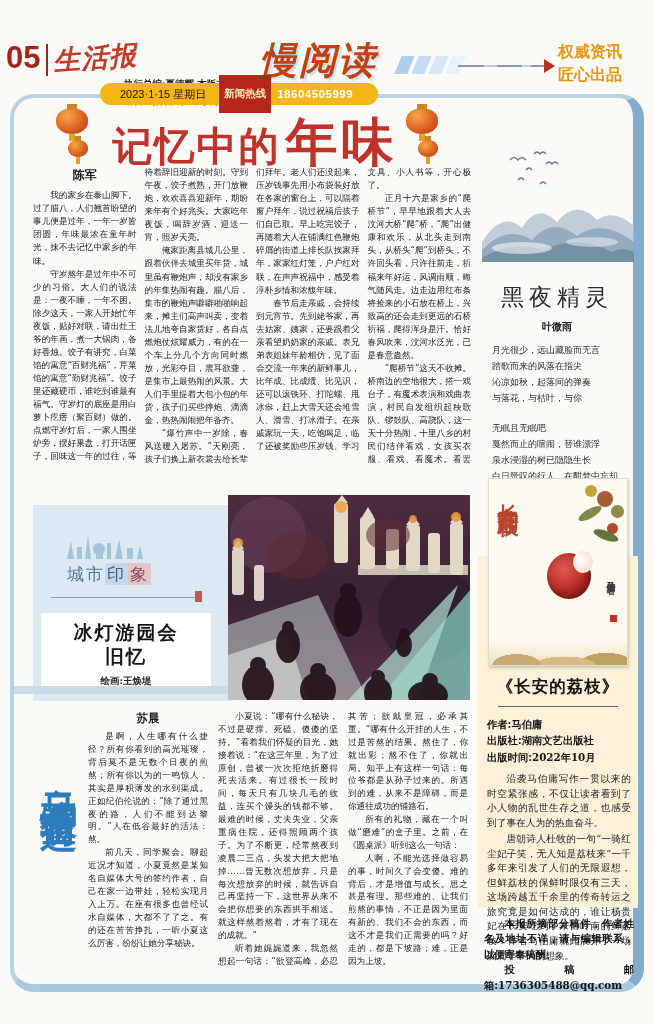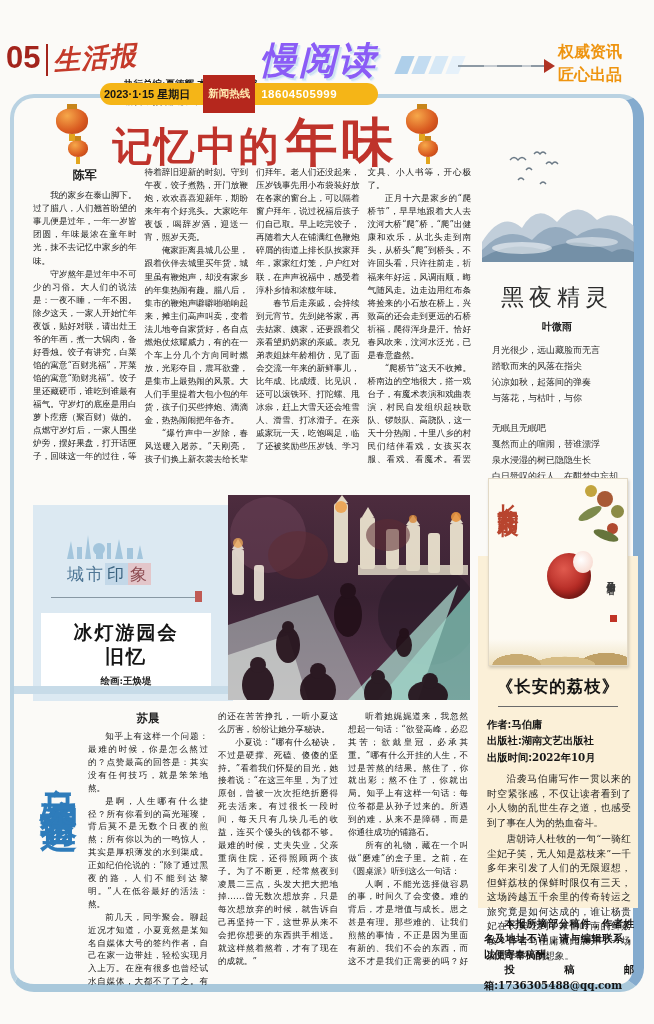--- a/index.html
+++ b/index.html
@@ -9,38 +9,38 @@
   #stage { position:relative; width:654px; height:1024px; }
 
   
   #page-num { left:6px; top:40px; font-size:31px; font-weight:bold; color:#a3241c;
               font-family:"Liberation Sans",sans-serif; }
   #mast-div { left:46px; top:44px; width:2px; height:32px; background:#a3241c; }
   #masthead { left:53px; top:40px; font-size:27px; color:#c43a2a; font-style:italic;
               font-weight:bold; transform:rotate(-4deg); letter-spacing:1px; }
   #credits { left:124px; top:44px; font-size:9.5px; line-height:1.75; color:#1d1d1d; font-weight:bold;margin-top:32px; }
   #section-logo { left:260px; top:36px; font-size:37px; font-weight:bold; font-style:italic;
-                  color:#8b5cf6; letter-spacing:2px;
+                  color:#c2410c; letter-spacing:2px;
                   text-shadow:2px 2px 0 #cfe2f2, 3px 3px 0 #eaf3fa; }
   #arrow-graphic { left:398px; top:56px; width:160px; height:20px; }
   .bar { position:absolute; top:0; width:13px; height:18px; transform:skewX(-22deg); }
   .b1 { left:0;  background:#aecfea; } .b2 { left:17px; background:#c3dcf1; }
   .b3 { left:34px; background:#d6e8f6; } .b4 { left:51px; background:#e6f1fa; }
   #arrow-line { position:absolute; left:60px; top:9px; width:86px; height:2px;
                 background:linear-gradient(90deg,#8d99a4 0 30%,#c6ccd2 30% 45%,#8d99a4 45% 75%,#c6ccd2 75% 85%,#8d99a4 85%); }
   #arrow-head { position:absolute; left:146px; top:3px; width:0; height:0;
                 border-left:11px solid #b03324; border-top:7px solid transparent; border-bottom:7px solid transparent; }
   #slogan { left:558px; top:40px; font-size:16px; font-weight:bold; color:#ee9410;
             line-height:1.45; font-family:"Liberation Sans",sans-serif; }
 
   
   #date-pill { left:100px; top:83px; width:278px; height:22px; background:#f5b517;
                border-radius:11px; display:flex; align-items:center; z-index:5;
                font-family:"Liberation Sans",sans-serif; }
-  #date-text { font-size:11px; font-weight:bold; color:#161616; margin-left:4px; }
+  #date-text { font-size:11px; font-weight:normal; color:#161616; margin-left:20px; }
   #hotline-badge { background:#b5271d; color:#ffe9b0; font-size:10.5px; font-weight:bold;
                    padding:12px 5px; margin-left:13px; }
   #hotline-num { color:#ffffff; font-size:11.5px; font-weight:bold; margin-left:6px; letter-spacing:.5px; }
 
   
   #frame { left:10px; top:94px; width:634px; height:898px; border-radius:24px;
            border-top:4px solid #b9d2e2; border-left:4px solid #b9d2e2;
            border-bottom:8px solid #a9c8db; border-right:11px solid #84abce; }
 
   
@@ -288,21 +288,20 @@
         <ellipse cx="160" cy="40" rx="22" ry="16"></ellipse>
     </g>
   </svg>
 
   <div class="abs" id="mid-band"></div>
 
   <div class="abs" id="essay-title">乌云镶着金边</div>
   <div class="abs" id="essay">
     <div id="essay-cols">
       <div id="essay-byline">苏晨</div>
-      <p>知乎上有这样一个问题：最难的时候，你是怎么熬过的？点赞最高的回答是：其实没有任何技巧，就是笨笨地熬。</p>
       <p>是啊，人生哪有什么捷径？所有你看到的高光璀璨，背后莫不是无数个日夜的煎熬；所有你以为的一鸣惊人，其实是厚积薄发的水到渠成。正如纪伯伦说的：“除了通过黑夜的路，人们不能到达黎明。”人在低谷最好的活法：熬。</p>
       <p>前几天，同学聚会。聊起近况才知道，小夏竟然是某知名自媒体大号的签约作者，自己在家一边带娃，轻松实现月入上万。在座有很多也曾经试水自媒体，大都不了了之。有的还在苦苦挣扎，一听小夏这么厉害，纷纷让她分享秘诀。</p>
       <p>小夏说：“哪有什么秘诀，不过是硬撑、死磕、傻傻的坚持。”看着我们怀疑的目光，她接着说：“在这三年里，为了过原创，曾被一次次拒绝折磨得死去活来。有过很长一段时间，每天只有几块几毛的收益，连买个馒头的钱都不够。最难的时候，丈夫失业，父亲重病住院，还得照顾两个孩子。为了不断更，经常熬夜到凌晨二三点，头发大把大把地掉……曾无数次想放弃，只是每次想放弃的时候，就告诉自己再坚持一下，这世界从来不会把你想要的东西拱手相送。就这样熬着熬着，才有了现在的成就。”</p>
       <p>听着她娓娓道来，我忽然想起一句话：“欲登高峰，必忍其苦；欲戴皇冠，必承其重。”哪有什么开挂的人生，不过是苦熬的结果。熬住了，你就出彩；熬不住了，你就出局。知乎上有这样一句话：每位爷都是从孙子过来的。所遇到的难，从来不是障碍，而是你通往成功的铺路石。</p>
       <p>所有的礼物，藏在一个叫做“磨难”的盒子里。之前，在《圆桌派》听到这么一句话：</p>
       <p>人啊，不能光选择做容易的事，时间久了会变傻。难的背后，才是增值与成长。思之甚是有理。那些难的、让我们煎熬的事情，不正是因为里面有新的、我们不会的东西，而这不才是我们正需要的吗？好走的，都是下坡路；难，正是因为上坡。</p>
 
     </div>
   </div>
 

